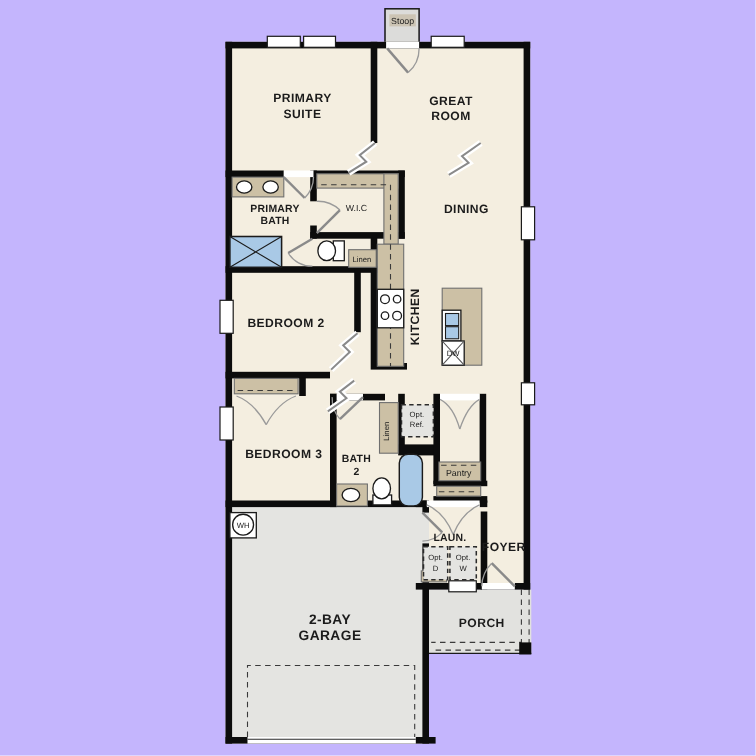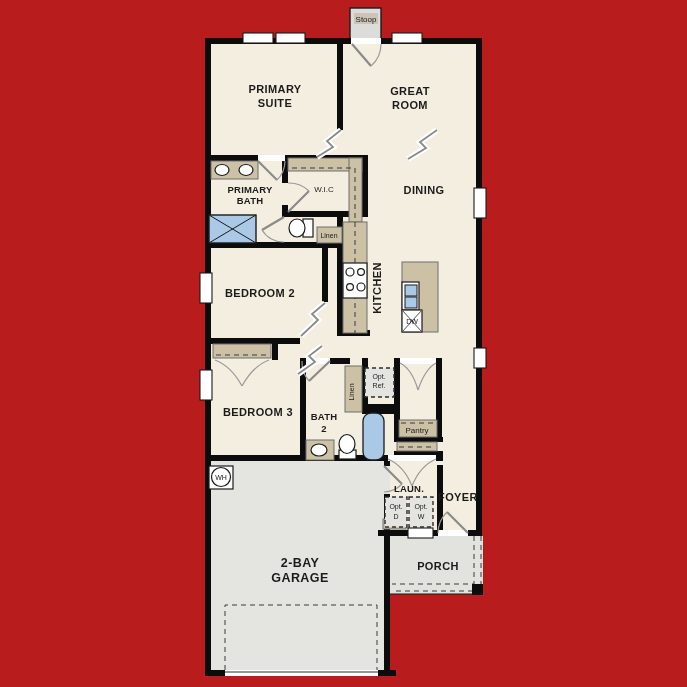--- a/index.html
+++ b/index.html
@@ -1,16 +1,16 @@
 <!DOCTYPE html>
 <html><head>
 <meta charset="utf-8">
 <style>
   html,body{margin:0;padding:0;background:#ffffff;}
-  .stage{position:relative;width:687px;height:687px;background:#b91c1c;overflow:hidden;}
+  .stage{position:relative;width:687px;height:687px;background:#c4b5fd;overflow:hidden;}
   svg{display:block;}
   text{font-family:"Liberation Sans","DejaVu Sans",sans-serif;fill:#1b1b1b;}
   .room-lbl{font-weight:bold;font-size:11px;letter-spacing:.4px;}
   .big-lbl{font-weight:bold;font-size:12.5px;letter-spacing:.4px;}
   .med-lbl{font-weight:bold;font-size:9.5px;letter-spacing:.2px;}
   .sm-lbl{font-size:8px;}
   .tiny-lbl{font-size:7px;}
   .mid{text-anchor:middle;}
   .wall{fill:#0c0c0c;}
   .gap{fill:#ffffff;}

